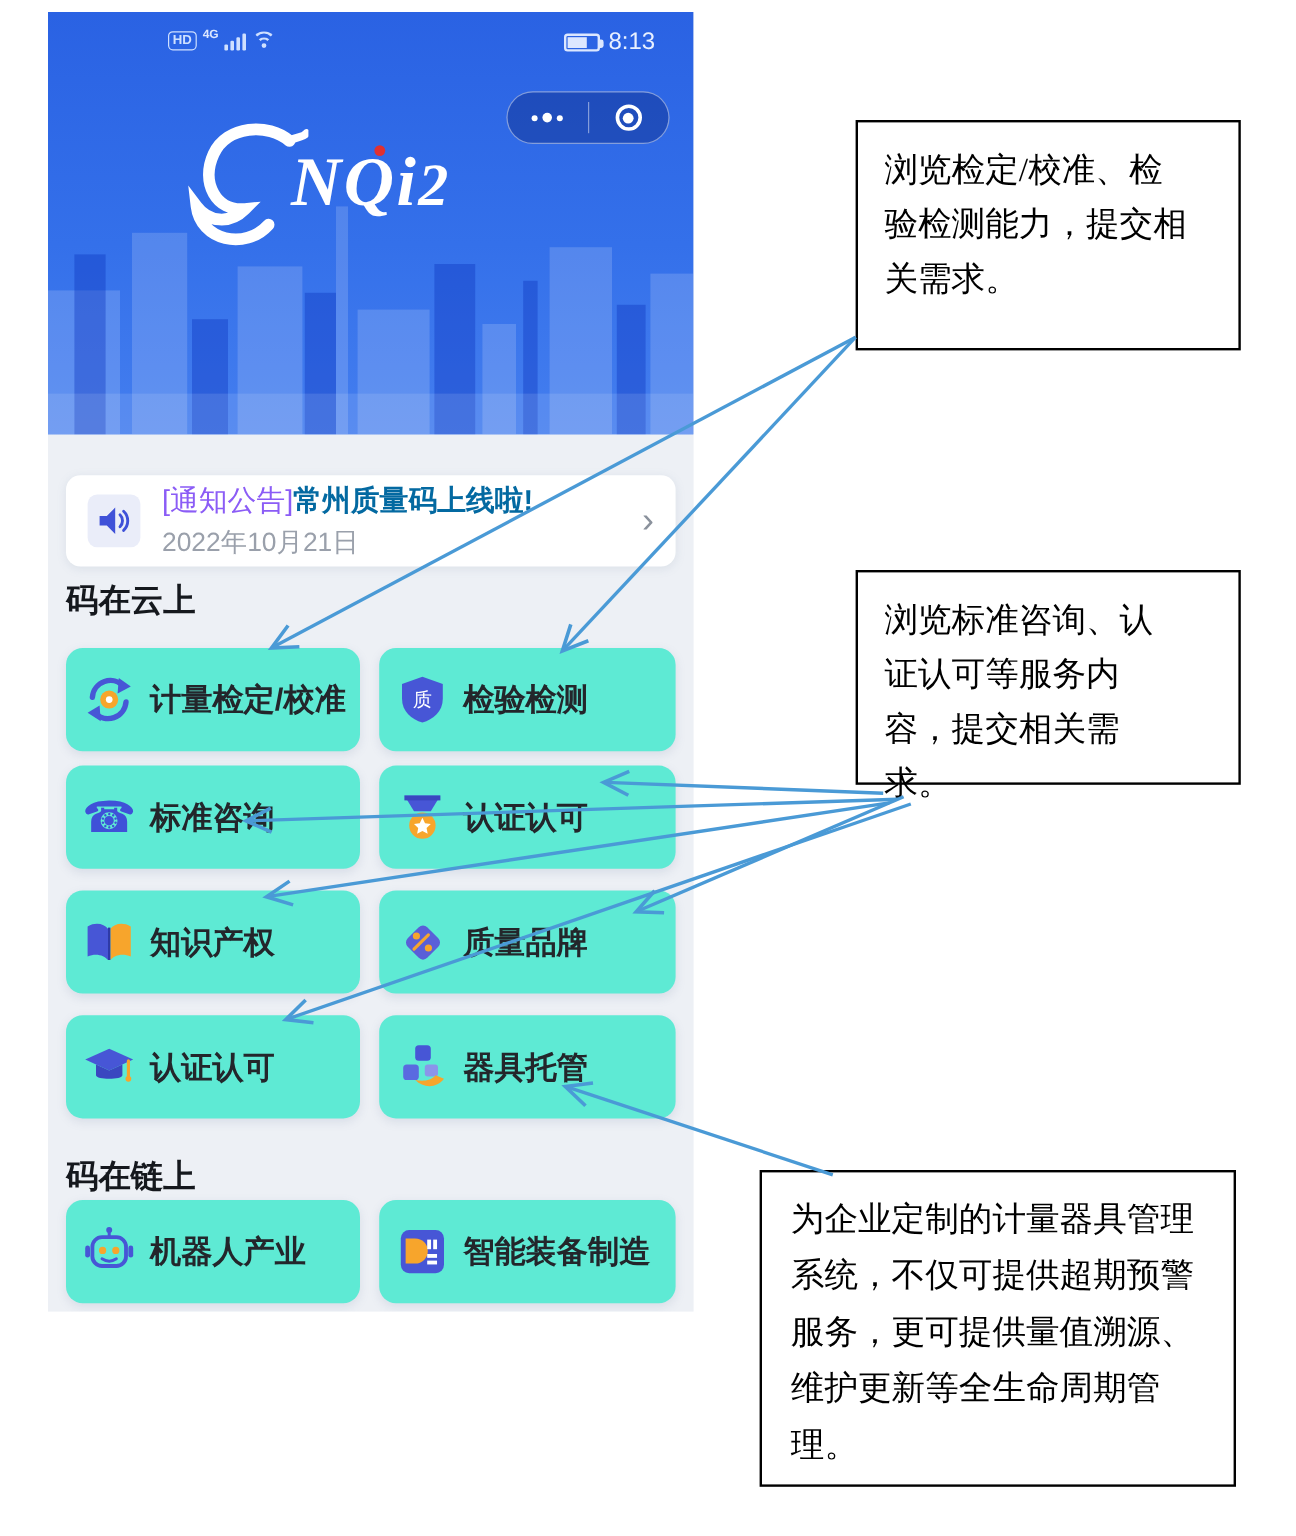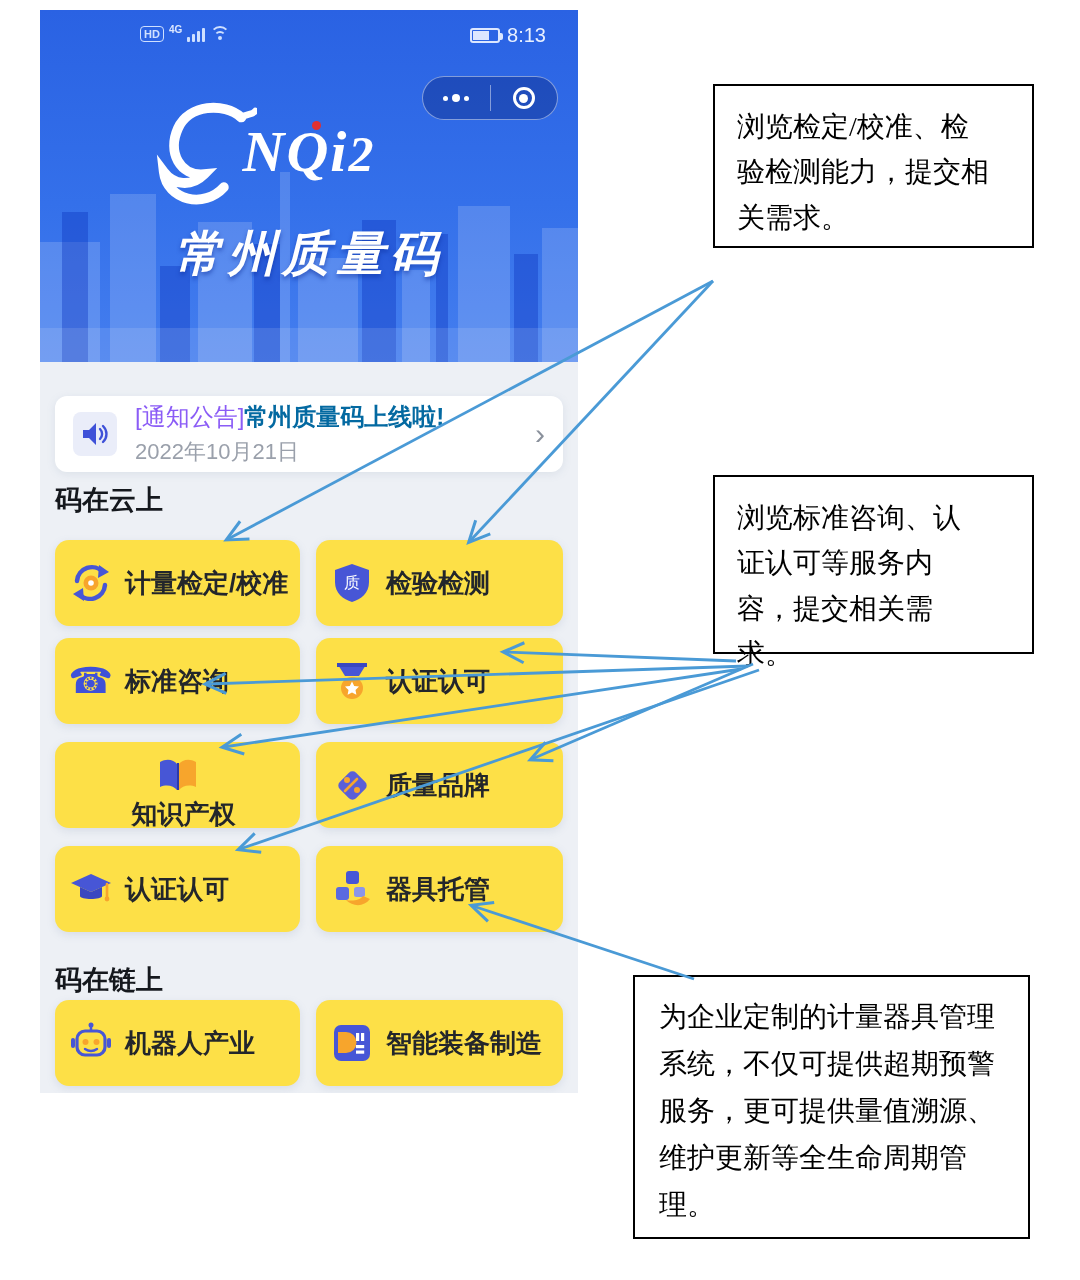--- a/index.html
+++ b/index.html
@@ -63,33 +63,33 @@
   .notice-icon-box { width:44px; height:44px; border-radius:8px; background:#eaedf9;
                      display:flex; align-items:center; justify-content:center; margin-right:18px; }
   .notice-texts { flex:1; }
   .notice-line1 { font-size:24px; color:#222; }
   .notice-tag { font-weight:400; color:#8b5cf6; }
   .notice-title { font-weight:700; color:#0369a1; }
   .notice-date { font-size:22px; color:#9aa0ab; margin-top:4px; }
   .notice-chevron { font-size:30px; color:#8a919c; font-weight:400; }
 
   .section-title { position:absolute; left:15px; font-size:27px; font-weight:700; color:#15181d; }
-  .card { position:absolute; width:245px; height:86px; background:#fde047; border-radius:14px;
-          box-shadow:0 3px 8px rgba(120,140,170,0.18); display:flex; align-items:center; padding:11px 14px; }
+  .card { position:absolute; width:245px; height:86px; background:#5eead4; border-radius:14px;
+          box-shadow:0 3px 8px rgba(120,140,170,0.18); display:flex; align-items:center; padding:0 14px; }
   .card.right { left:276px; width:247px; }
   .card.left { left:15px; }
   .card-label { font-size:26px; font-weight:600; color:#23262b; margin-left:12px; white-space:nowrap; }
   .icon44 { width:44px; height:44px; flex:0 0 44px; display:flex; align-items:center; justify-content:center; }
   .phone-glyph { font-size:36px; color:#3f51d8; line-height:44px; }
 
   
   .callout { position:absolute; background:#ffffff; border:2px solid #000000;
              font-family:"Liberation Serif","DejaVu Serif",serif; color:#000;
              font-size:28px; line-height:1.62; }
-  #callout-1 { left:713px; top:84px; width:321px; height:164px; padding:18px 42px 0 22px; }
+  #callout-1 { left:713px; top:100px; width:321px; height:192px; padding:18px 42px 0 22px; }
   #callout-2 { left:713px; top:475px; width:321px; height:179px; padding:18px 51px 0 22px; }
   #callout-3 { left:633px; top:975px; width:397px; height:264px; padding:16px 27px 0 24px; line-height:1.68; }
 
   .arrow-layer { position:absolute; left:0; top:0; width:1080px; height:1280px; pointer-events:none; }
 </style>
 </head>
 <body>
 
 <div id="canvas">
 
@@ -152,21 +152,20 @@
 
       <div class="logo">
         <span class="logo-row">
           <svg class="logo-swirl" width="110" height="120" viewBox="0 0 100 110">
             <path d="M86 16 C70 2 38 4 28 26 C18 48 30 70 52 68 C40 80 24 78 15 66 C18 92 52 100 70 80" fill="none" stroke="#ffffff" stroke-width="9" stroke-linecap="round"></path>
             <path d="M86 16 C92 12 96 14 99 10" fill="none" stroke="#ffffff" stroke-width="6" stroke-linecap="round"></path>
           </svg>
           <span class="logo-text"><span>NQi</span><span style="font-size:50px;">2</span><span class="logo-dot"></span></span>
         </span>
       </div>
-      <div class="app-title">常州质量码</div>
     </div>
 
     <div class="notice-card">
       <span class="notice-icon-box">
         <svg width="28" height="26" viewBox="0 0 28 26">
           <path d="M2 9 h6 l7 -7 v22 l-7 -7 H2 z" fill="#3f51d8"></path>
           <path d="M19 8 a7 7 0 0 1 0 10 M22 5 a11 11 0 0 1 0 16" fill="none" stroke="#3f51d8" stroke-width="2.4" stroke-linecap="round"></path>
         </svg>
       </span>
       <span class="notice-texts">
@@ -210,21 +209,21 @@
         <svg width="44" height="44" viewBox="0 0 44 44">
           <path d="M7 4 h30 l-8 13 h-14 z" fill="#4756d6"></path>
           <rect x="7" y="4" width="30" height="4" fill="#3a47c0"></rect>
           <circle cx="22" cy="29" r="11" fill="#f7a52c"></circle>
           <polygon points="22,22.5 24.2,27 29,27.6 25.5,31 26.4,35.8 22,33.5 17.6,35.8 18.5,31 15,27.6 19.8,27" fill="#ffffff"></polygon>
         </svg>
       </span>
       <span class="card-label">认证认可</span>
     </div>
 
-    <div class="card left" style="top:732px;flex-direction:column;">
+    <div class="card left" style="top:732px;">
       <span class="icon44">
         <svg width="44" height="44" viewBox="0 0 44 44">
           <path d="M4 9 C11 5 18 7 21 11 V37 C18 33 11 31 4 34 Z" fill="#4756d6"></path>
           <path d="M40 9 C33 5 26 7 23 11 V37 C26 33 33 31 40 34 Z" fill="#f7a52c"></path>
           <rect x="21" y="10" width="2" height="27" fill="#2e3aa8"></rect>
         </svg>
       </span>
       <span class="card-label">知识产权</span>
     </div>
     <div class="card right" style="top:732px;">

